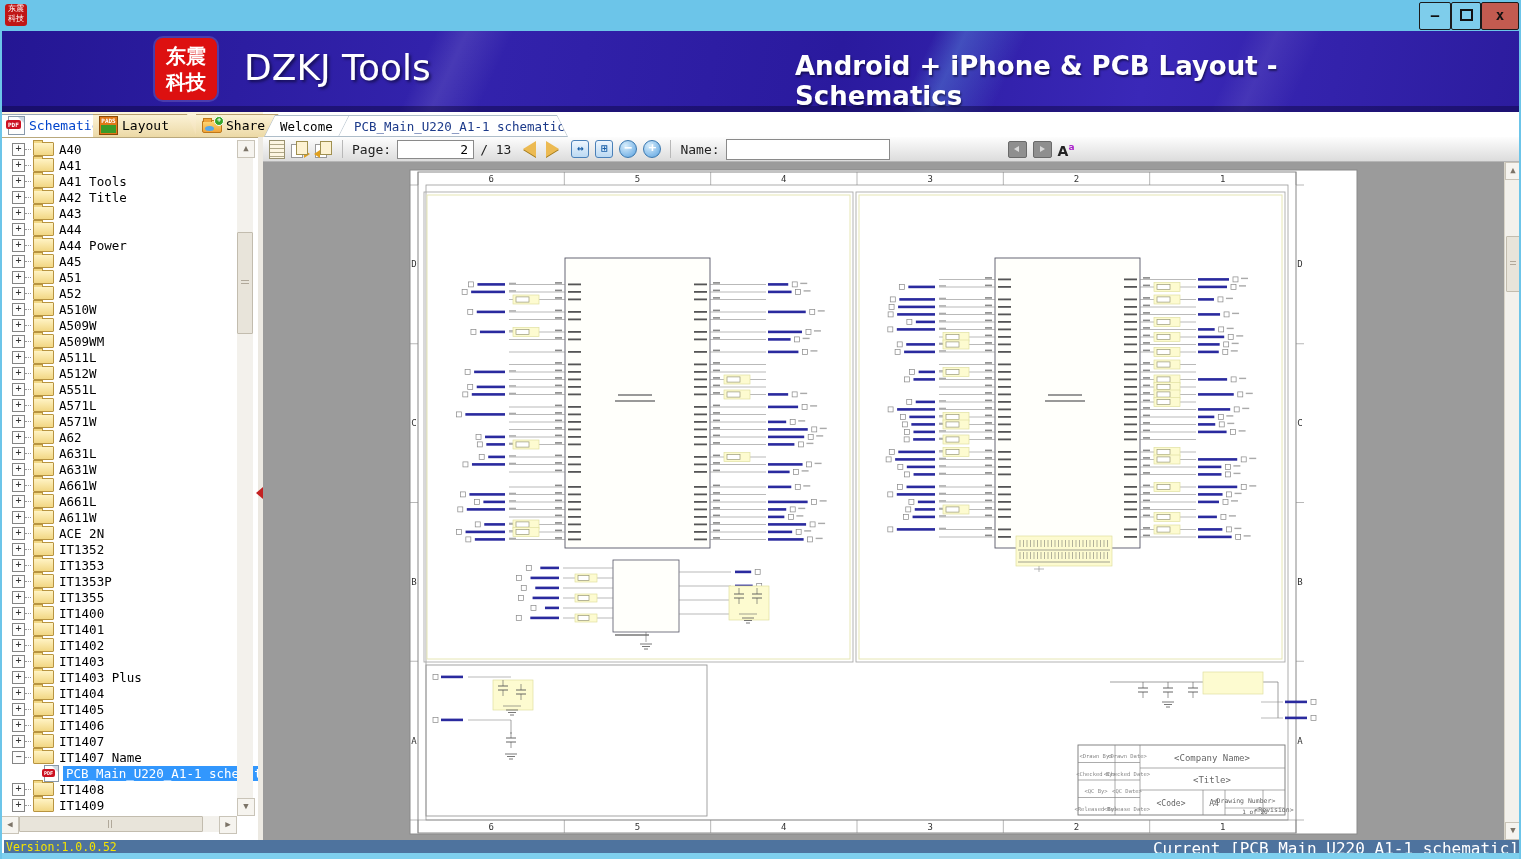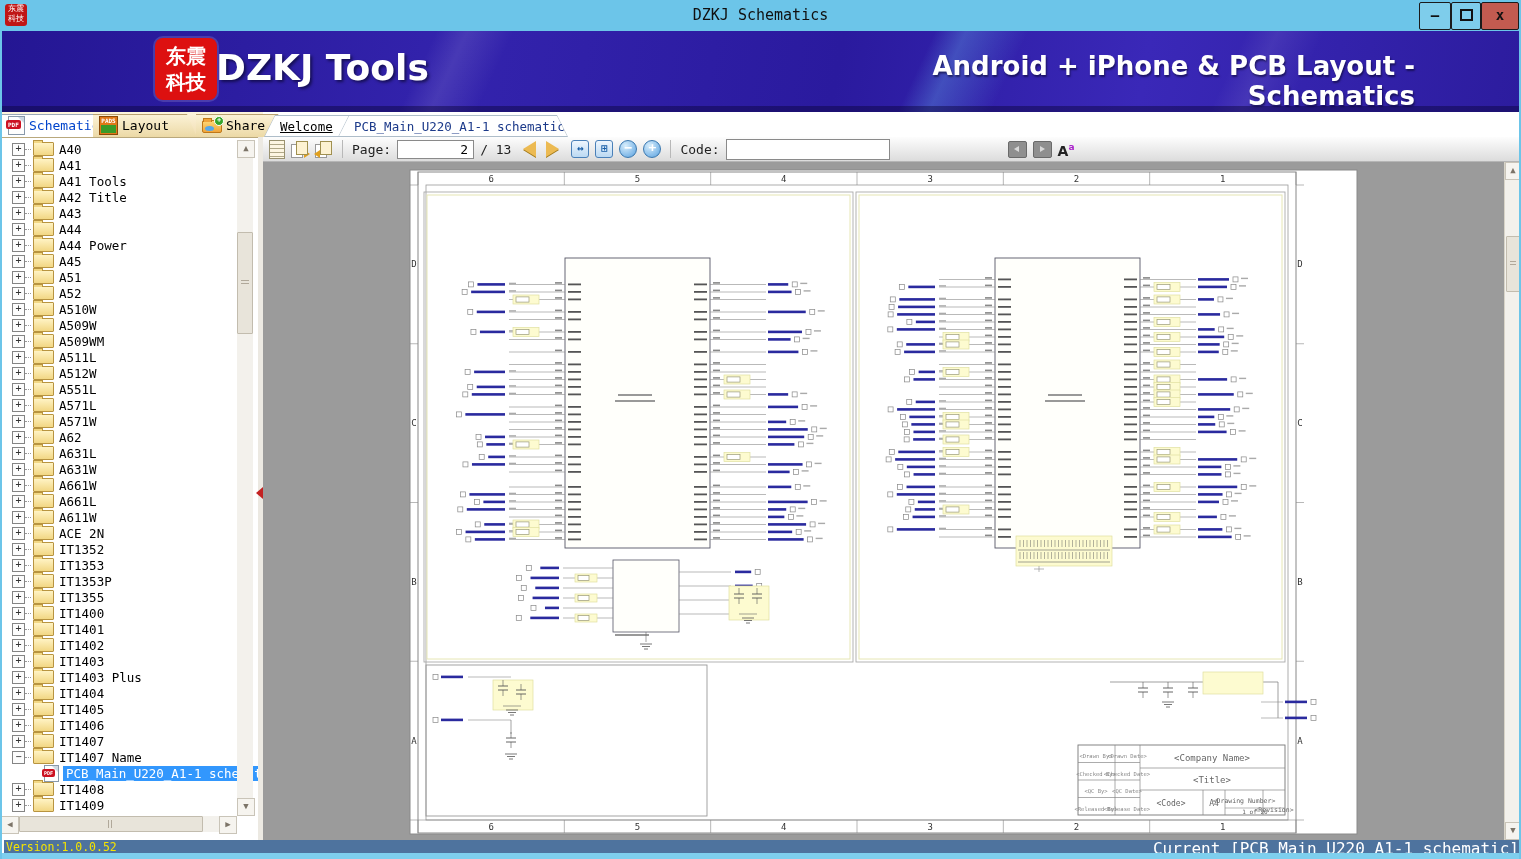--- a/index.html
+++ b/index.html
@@ -23,23 +23,23 @@
   .banner{position:absolute;left:0;top:31px;width:100%;height:81px;
        background:linear-gradient(100deg,#241693 0%,#3323ad 30%,#2a1a9e 55%,#3a28b8 75%,#2c1c9e 100%);overflow:hidden;}
   .banner::before{content:"";position:absolute;inset:0;
        background:linear-gradient(115deg,transparent 28%,rgba(255,255,255,.10) 30%,transparent 33%),
                   linear-gradient(115deg,transparent 60%,rgba(120,220,255,.25) 62%,transparent 66%),
                   linear-gradient(115deg,transparent 80%,rgba(255,255,255,.08) 82%,transparent 85%);}
   .banner::after{content:"";position:absolute;left:0;bottom:0;width:100%;height:6px;background:rgba(10,5,60,.45);}
   .logo{position:absolute;left:155px;top:7px;width:62px;height:62px;background:#dd1010;border-radius:8px;
        box-shadow:0 0 0 2px rgba(255,255,255,.15);color:#fff;font-weight:bold;font-size:20px;line-height:26px;
        text-align:center;padding-top:5px;box-sizing:border-box;}
-  .brand{position:absolute;left:216px;top:16px;color:#fff;font-size:36px;font-weight:bold;
+  .brand{position:absolute;left:244px;top:16px;color:#fff;font-size:36px;font-weight:normal;
        font-family:"DejaVu Sans","Liberation Sans",sans-serif;text-shadow:2px 2px 3px rgba(0,0,20,.55);}
-  .tagline{position:absolute;left:795px;top:20px;width:620px;text-align:right;color:#fff;font-size:26px;font-weight:600;
+  .tagline{position:absolute;left:795px;top:20px;width:620px;text-align:left;color:#fff;font-size:26px;font-weight:600;
        font-family:"DejaVu Sans","Liberation Sans",sans-serif;text-shadow:1px 2px 2px rgba(0,0,20,.5);}
   
   .tabrow{position:absolute;left:0;top:112px;width:100%;height:25px;background:#fff;}
   .tabrow-left{position:absolute;left:0;top:0;width:263px;height:25px;background:linear-gradient(#fdf4dd,#f1ddb0);}
   .tab{position:absolute;bottom:0;height:23px;display:flex;align-items:center;gap:4px;padding:0 14px 0 6px;
        font-size:13px;cursor:pointer;
        clip-path:polygon(0 100%,0 0,calc(100% - 10px) 0,100% 100%);}
   .tab .lbl{white-space:nowrap;}
   .tab.inactive{background:linear-gradient(#fcf3d8,#ecd9a6);box-shadow:inset -1px 1px 0 #b8a070;}
   .tab.active-main{background:#fff;box-shadow:inset -1px 1px 0 #9aa8b8;}
@@ -137,21 +137,20 @@
   .status-right{position:absolute;right:6px;top:-1px;font-size:16px;color:#fff;}
   .bottomstrip{position:absolute;left:0;top:853px;width:100%;height:6px;background:#7ecfee;}
 </style>
 </head>
 <body>
 
 <div class="app">
 
   <div class="titlebar">
     <div class="app-mini-icon"><span>东震</span><br><span>科技</span></div>
-    <div class="title-text">DZKJ Schematics</div>
     <div class="winbtn min">–</div>
     <div class="winbtn max"><span class="maxglyph"></span></div>
     <div class="winbtn close">x</div>
   </div>
 
   <div class="banner">
     <div class="logo"><span>东震</span><br><span>科技</span></div>
     <div class="brand">DZKJ Tools</div>
     <div class="tagline">Android + iPhone &amp; PCB Layout - Schematics</div>
   </div>
@@ -167,21 +166,21 @@
       <span class="lbl">Layout</span>
     </div>
     <div class="tab inactive" style="left:196px;width:72px;">
       <span class="shareicon">
           <span class="fold"></span>
           <span class="cloud"></span>
           <span class="plus">+</span>
         </span>
       <span class="lbl">Share</span>
     </div>
-    <div class="doctab" style="left:264px;width:86px;text-decoration:underline;">
+    <div class="doctab" style="left:264px;width:86px;">
       <span class="inner"></span>
       <span class="lbl">Welcome</span>
     </div>
     <div class="doctab active" style="left:338px;width:198px;">
       <span class="inner"></span>
       <span class="lbl">PCB_Main_U220_A1-1 schematic</span>
       <span class="closebox">x</span>
     </div>
   </div>
 
@@ -474,21 +473,21 @@
       <span class="tlab">Page:</span>
       <input class="pageinput" value="2" style="">
       <span class="tlab">/ 13</span>
       <span class="tri left tb-ic" style="margin-left:6px;"></span>
       <span class="tri right tb-ic" style="margin-left:4px;"></span>
       <span class="bluebox tb-ic" style="margin-left:6px;">↔</span>
       <span class="bluebox tb-ic">⊞</span>
       <span class="bluecirc tb-ic">−</span>
       <span class="bluecirc tb-ic">+</span>
       <span class="tsep"></span>
-      <span class="tlab">Code:</span>
+      <span class="tlab">Name:</span>
       <input class="findinput" value="" style="">
       <span class="findnav prev tb-ic" style="margin-left:112px;"></span>
       <span class="findnav next tb-ic"></span>
       <span class="fontic tb-ic"><span>A</span><sup>a</sup></span>
     </div>
 
     <div class="viewer">
       <svg id="schsvg" width="1242" height="678">
           <rect x="0" y="0" width="1242" height="678" fill="#9b9b9b" stroke="none" stroke-width="0.7"></rect>
           <rect x="147" y="8" width="947" height="664" fill="#fff" stroke="#8a8a8a" stroke-width="1"></rect>

